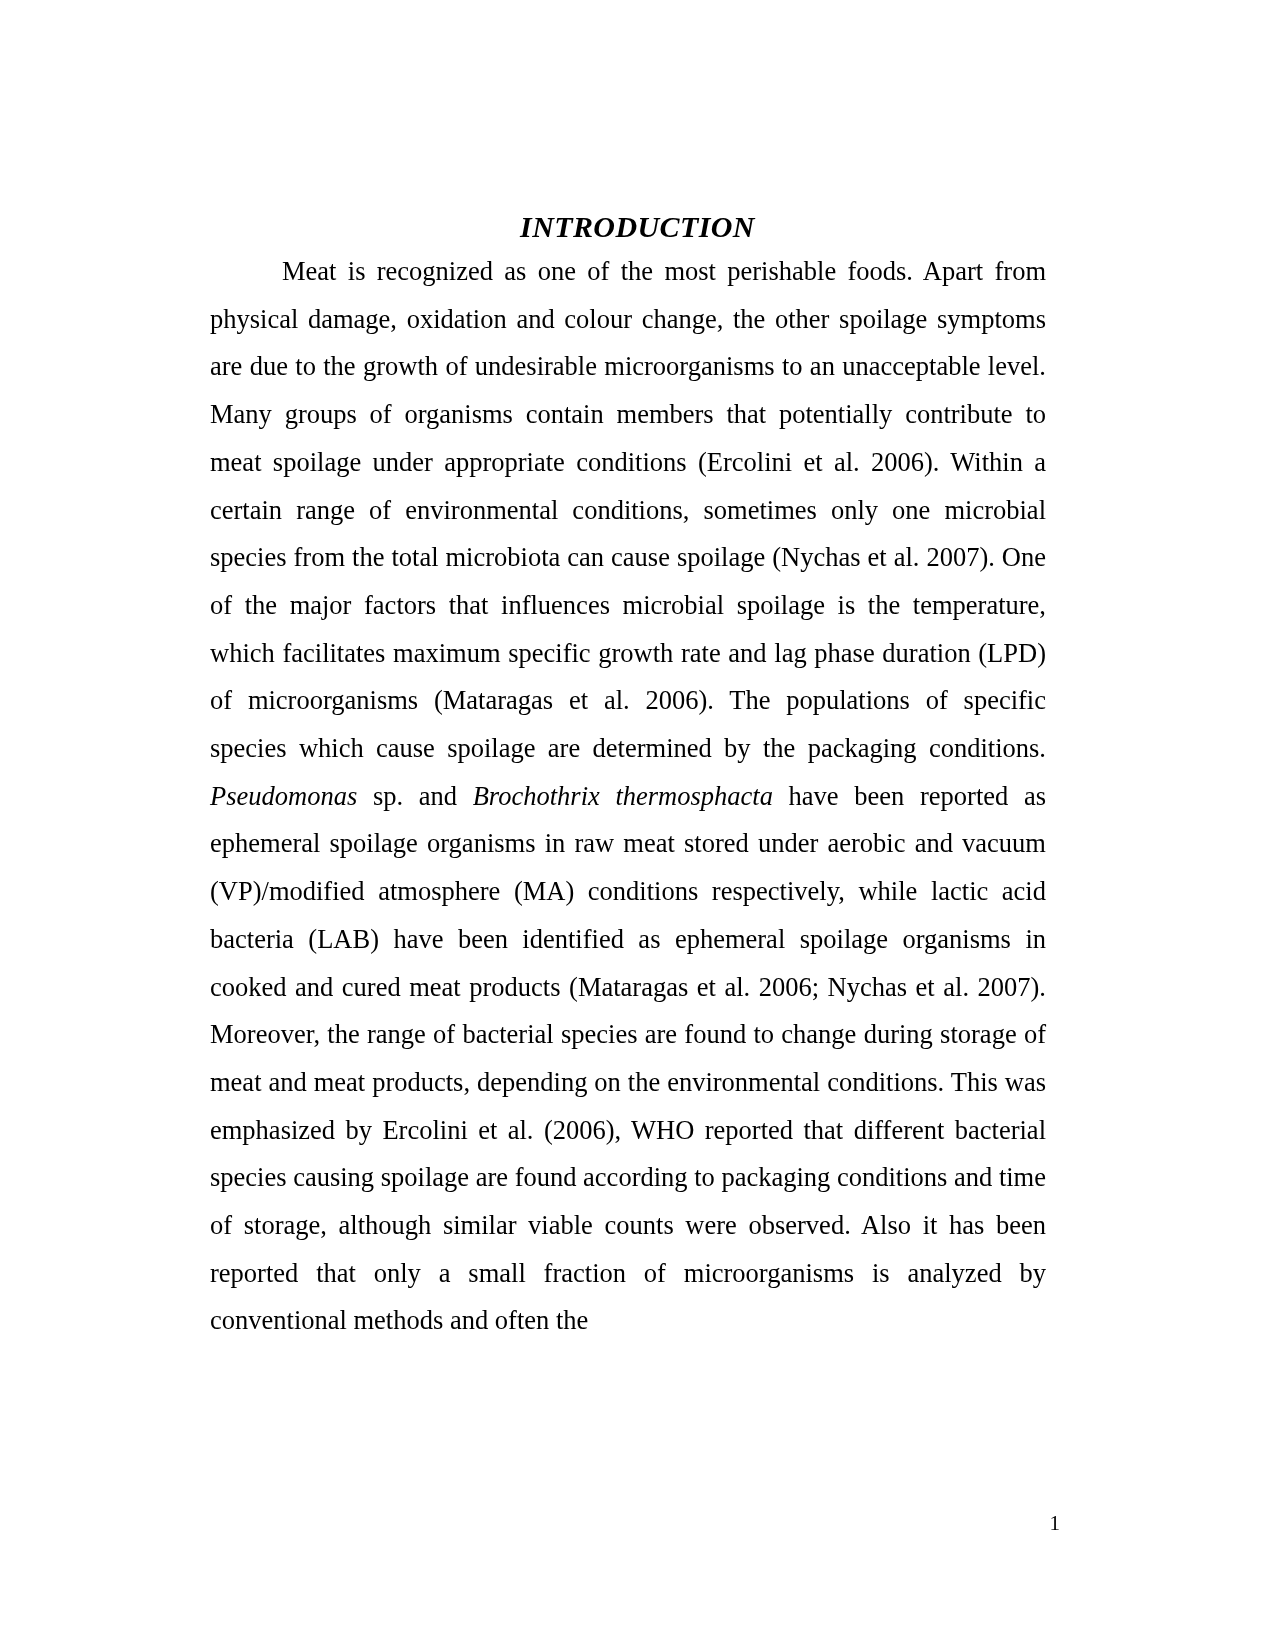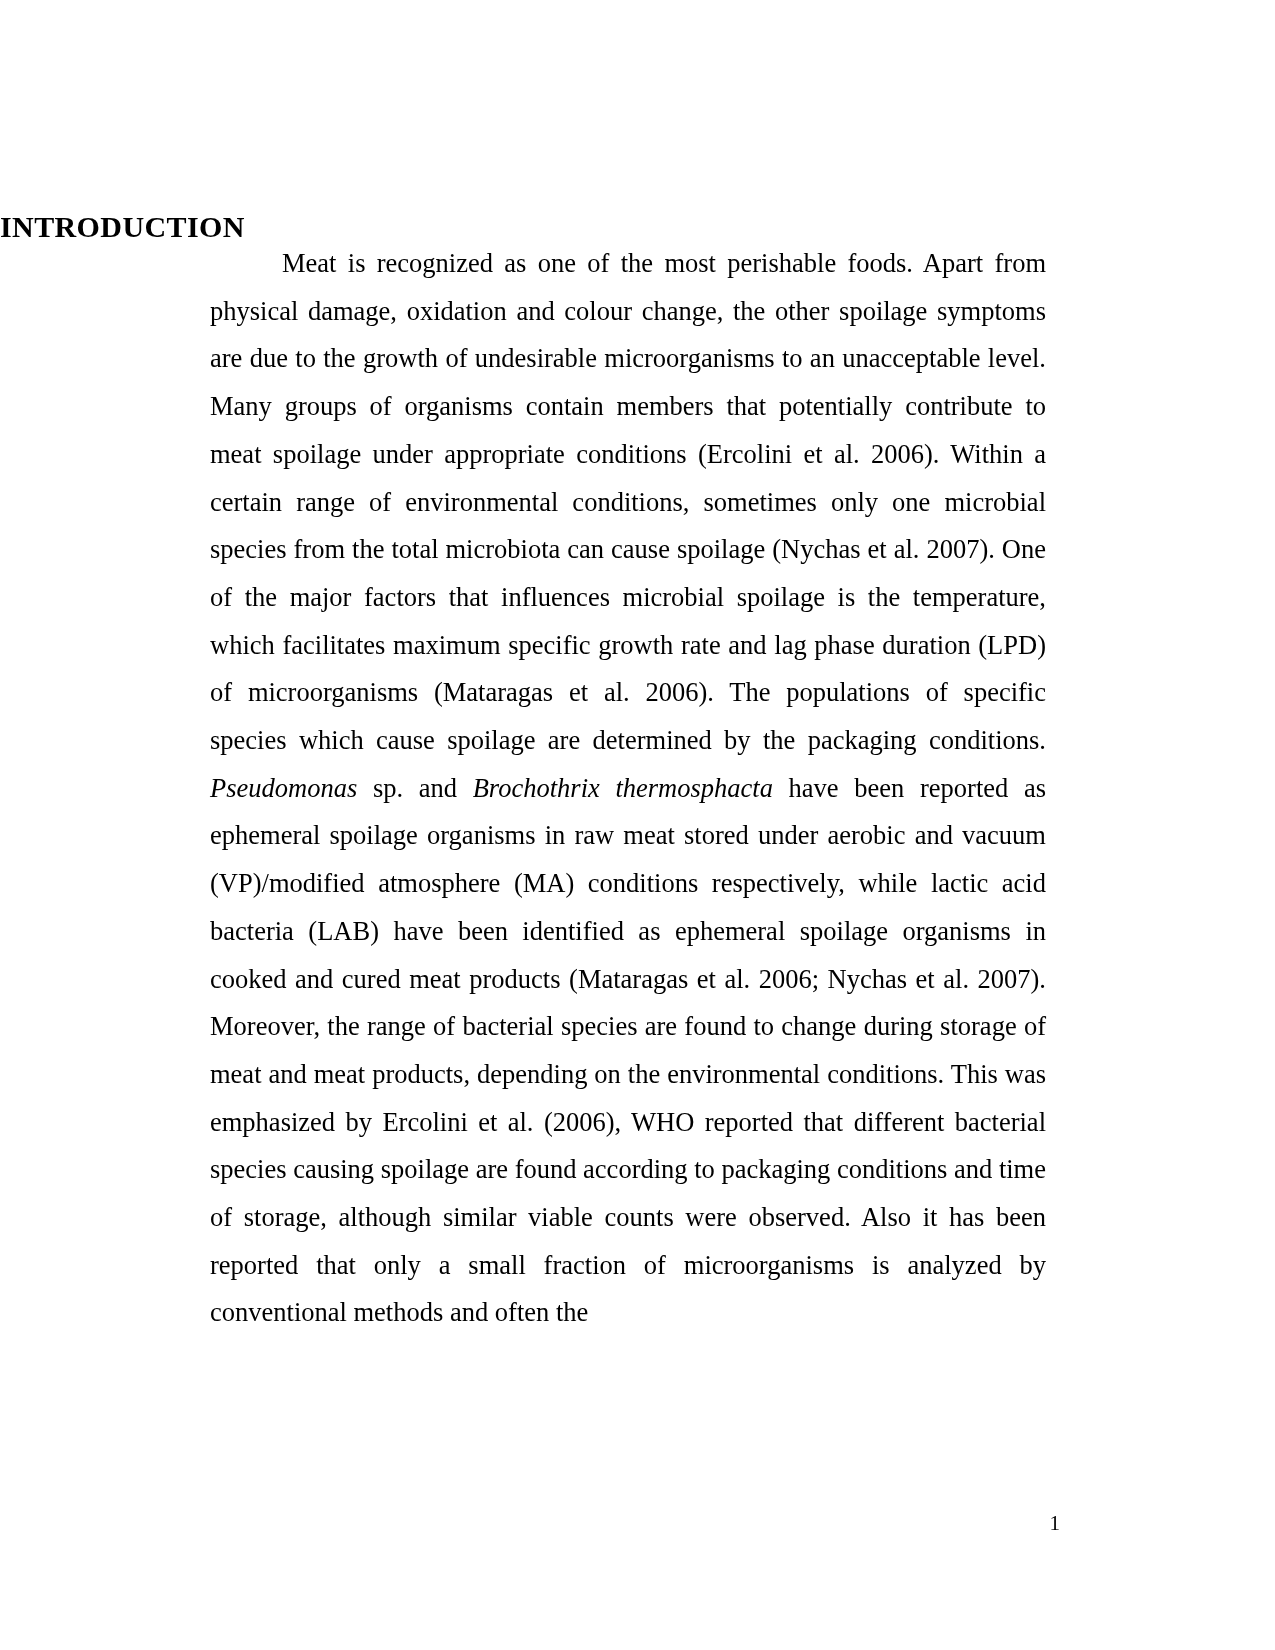--- a/index.html
+++ b/index.html
@@ -15,29 +15,30 @@
     margin: 0 auto;
     overflow: hidden;
     font-family: "Liberation Serif", "DejaVu Serif", serif;
     color: #000000;
   }
   .page-title {
     position: absolute;
     top: 190px;
     left: 0;
     width: 1275px;
-    text-align: left;
+    text-align: center;
     font-size: 30px;
     font-weight: bold;
     letter-spacing: 0.4px;
     line-height: 1.1;
+    font-style: italic;
   }
   .body-block {
     position: absolute;
-    top: 240px;
+    top: 248px;
     left: 210px;
     width: 836px;
   }
   .para {
     margin: 0;
     text-align: justify;
     text-justify: inter-word;
     font-size: 26.5px;
     line-height: 47.7px;
     text-indent: 72px;

